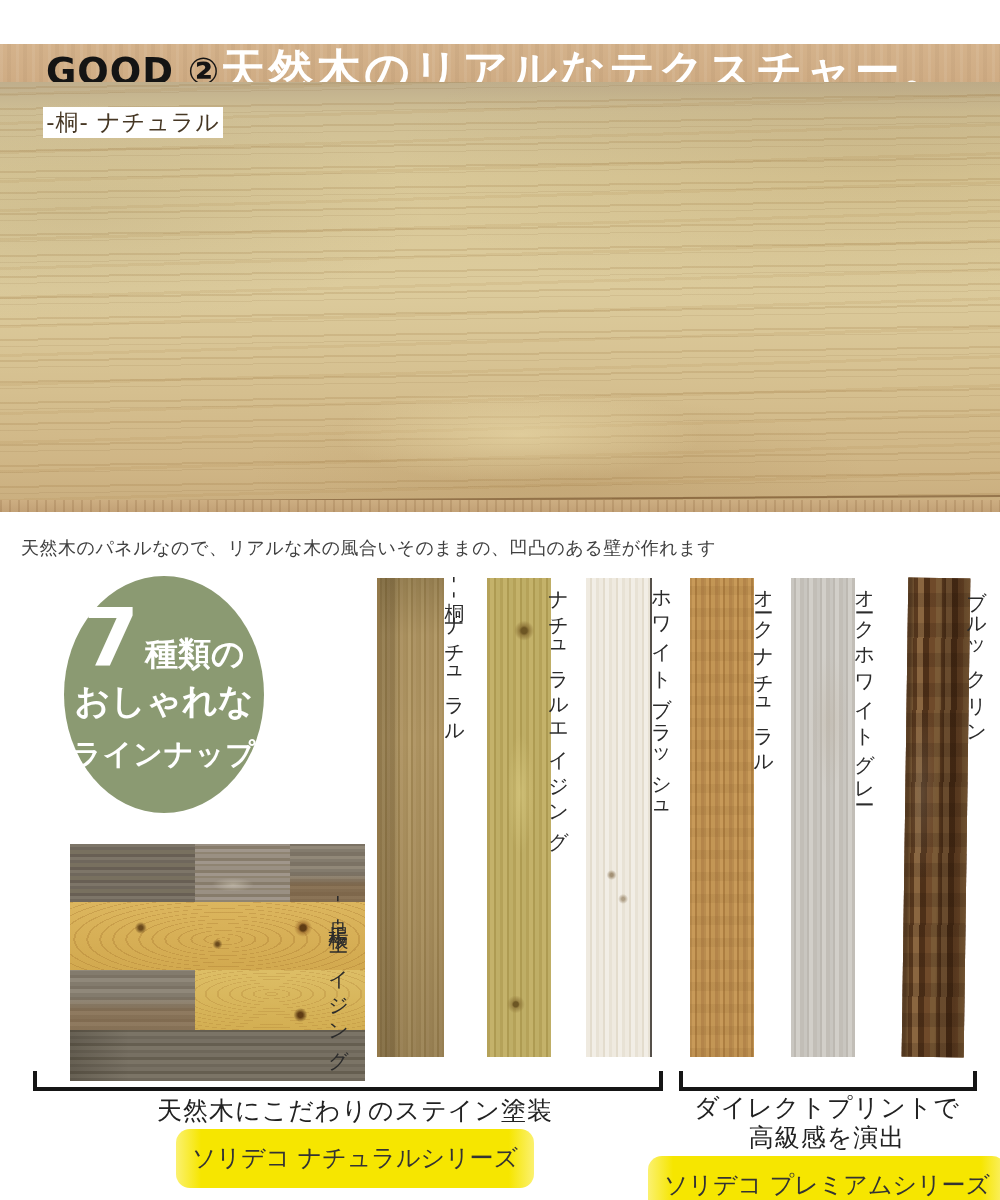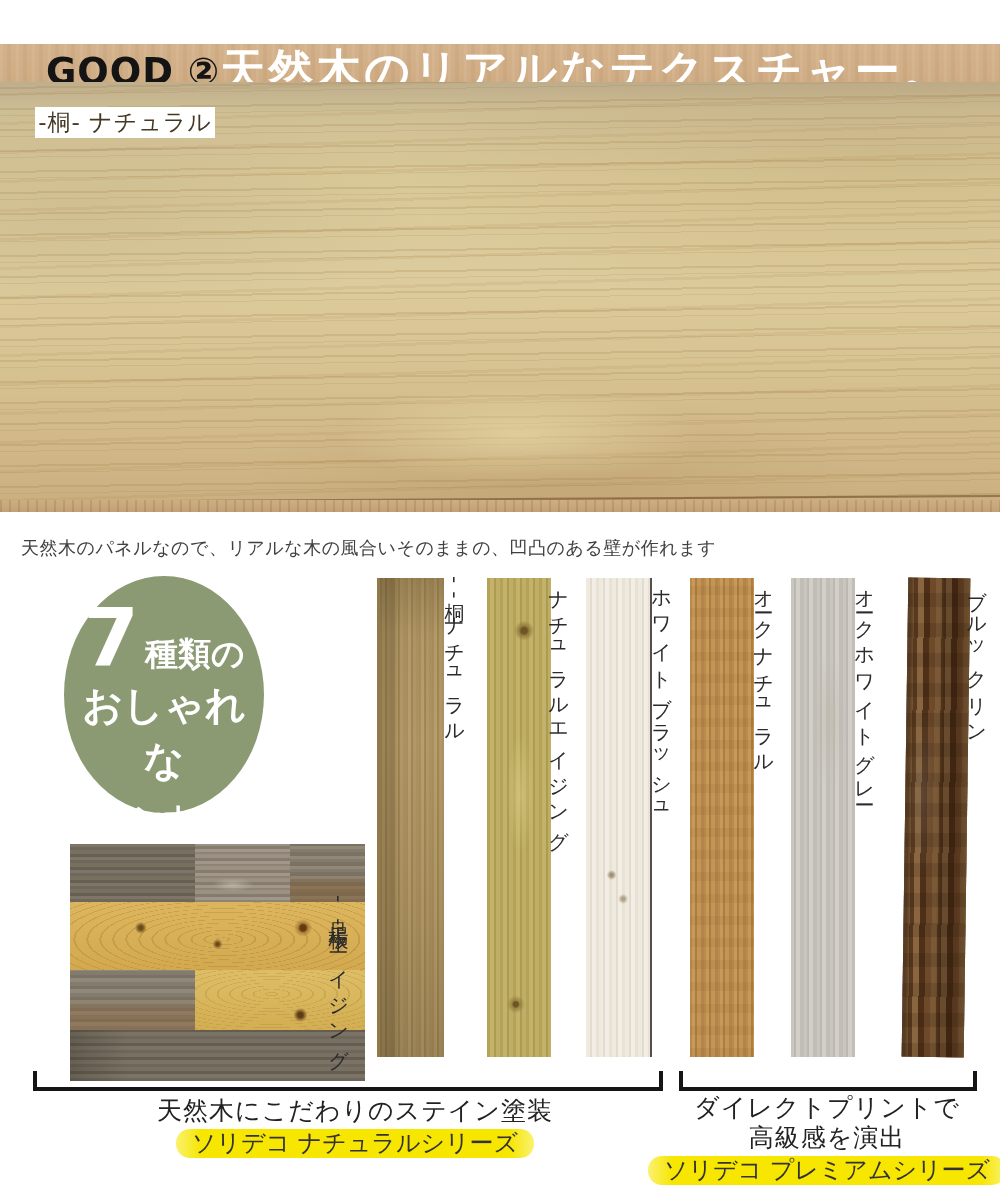--- a/index.html
+++ b/index.html
@@ -23,33 +23,33 @@
       radial-gradient(ellipse 700px 220px at 88% 18%, rgba(150,115,60,.13), rgba(0,0,0,0) 70%),
       radial-gradient(ellipse 500px 160px at 8% 30%, rgba(120,100,70,.10), rgba(0,0,0,0) 70%),
       repeating-linear-gradient(179.2deg, rgba(145,105,50,0) 0 5px, rgba(145,105,50,.17) 5px 7px, rgba(145,105,50,0) 7px 12px, rgba(120,85,40,.10) 12px 13px, rgba(145,105,50,0) 13px 21px),
       repeating-linear-gradient(178.4deg, rgba(170,130,70,0) 0 11px, rgba(170,130,70,.13) 11px 14px, rgba(170,130,70,0) 14px 29px),
       linear-gradient(180deg,#bfae8c 0%,#cfbf95 7%,#d9c898 22%,#dccb9c 48%,#d5bf8f 72%,#cfb585 90%,#c9ad7e 100%);}
   .hero-seam{position:absolute;left:0;bottom:12px;width:100%;height:2px;background:rgba(95,60,25,.5);transform:rotate(-.35deg);}
   .hero-strip{position:absolute;left:0;bottom:0;width:100%;height:12px;
     background:
       repeating-linear-gradient(90deg, rgba(120,80,40,.18) 0 2px, rgba(0,0,0,0) 2px 9px),
       linear-gradient(180deg,#cdae82,#c2a176);}
-  .hero-label{position:absolute;left:35px;top:25px;width:180px;height:31px;background:#ffffff;
+  .hero-label{position:absolute;left:43px;top:25px;width:180px;height:31px;background:#ffffff;
     display:flex;align-items:center;justify-content:center;font-size:23px;color:#463724;letter-spacing:1px;}
 
   
   .caption{position:absolute;left:21px;top:518px;width:996px;font-size:18px;color:#404040;letter-spacing:.5px;white-space:nowrap;}
 
   
   .lineup-circle{position:absolute;left:64px;top:576px;width:200px;height:237px;border-radius:50%;
     background:var(--green,#8b9a72);color:#ffffff;text-align:center;}
   .lc-line1{display:flex;justify-content:center;align-items:baseline;margin-top:22px;}
   .lc-count{font-size:80px;font-weight:800;line-height:1;}
   .lc-suffix{font-size:33px;font-weight:700;margin-left:6px;}
-  .lc-line2{font-size:40px;font-weight:700;margin-top:0px;}
+  .lc-line2{font-size:35px;font-weight:700;margin-top:0px;}
   .lc-line3{font-size:29px;font-weight:700;margin-top:10px;letter-spacing:1px;}
 
   
   .swatch{position:absolute;left:30px;top:828px;width:295px;height:237px;background:#8a8274;}
   .swatch div{position:absolute;}
   .r1a{left:0;top:0;width:125px;height:58px;
     background:repeating-linear-gradient(0deg,#6f675c 0 3px,#7d7568 3px 6px,#685f54 6px 9px,#78705f 9px 13px);}
   .r1b{left:125px;top:0;width:95px;height:58px;
     background:
       radial-gradient(ellipse 30px 10px at 40% 70%, rgba(225,218,200,.45), rgba(0,0,0,0) 70%),
@@ -126,21 +126,21 @@
       linear-gradient(180deg,#6e4c2c,#5f3f22);}
 
   
   .bracket{position:absolute;top:1071px;height:16px;border-left:4px solid #151515;border-right:4px solid #151515;border-bottom:4px solid #151515;}
   .bracket-natural{left:33px;width:622px;}
   .bracket-premium{left:679px;width:290px;}
   .series{position:absolute;text-align:center;color:#222;}
   .series-natural{left:40px;top:1096px;width:630px;}
   .series-premium{left:647px;top:1093px;width:360px;}
   .series-line{font-size:25px;line-height:30px;letter-spacing:1px;white-space:nowrap;}
-  .hl{display:inline-block;margin-top:3px;padding:1px 16px;border-radius:14px;font-size:24px;line-height:27px;color:#333;white-space:nowrap;
+  .hl{display:inline-block;margin-top:3px;padding:16px 16px;border-radius:14px;font-size:24px;line-height:27px;color:#333;white-space:nowrap;
     background:linear-gradient(90deg, #fbf170 0%, var(--yellow,#f6e600) 7%, var(--yellow,#f6e600) 93%, #fbf170 100%);}
 </style>
 </head>
 <body>
 
 <div class="canvas">
 
   <header class="header-band">
     <span class="good-badge">GOOD ②</span>
     <h1 class="header-title">天然木のリアルなテクスチャー。</h1>

